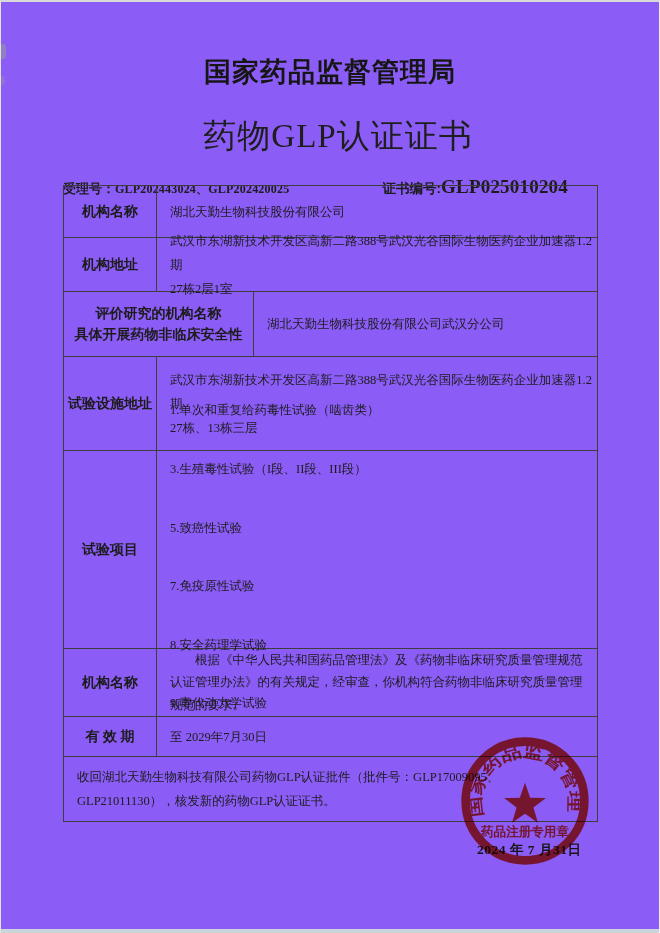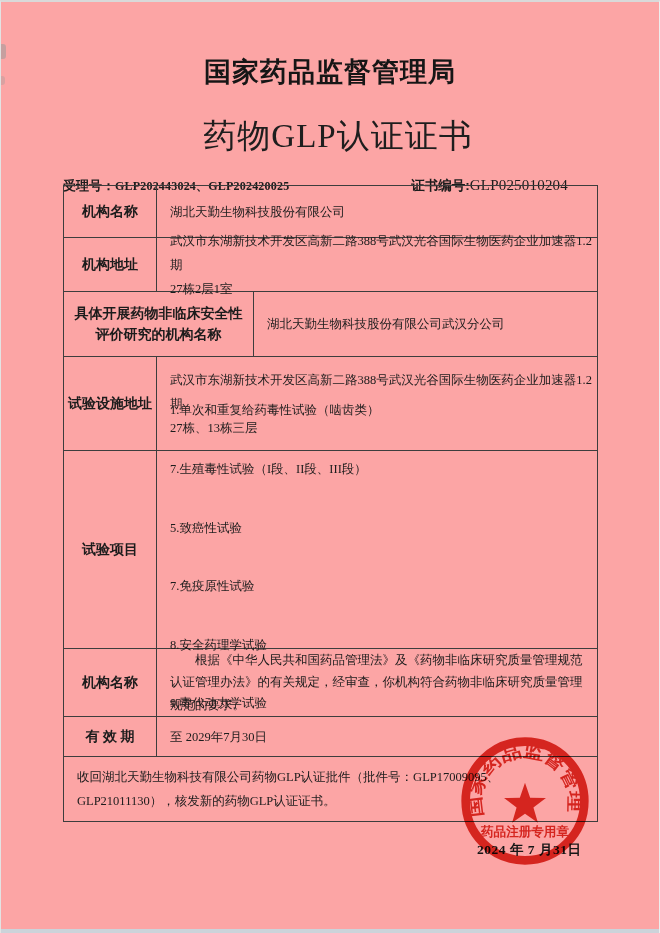--- a/index.html
+++ b/index.html
@@ -2,21 +2,21 @@
 <html><head>
 <meta charset="utf-8">
 <style>
   * { margin: 0; padding: 0; box-sizing: border-box; }
   html, body { background: #e8e8e8; }
   .page {
     position: relative;
     width: 660px;
     height: 933px;
     margin: 0 auto;
-    background: #fca5a5;
+    background: #8b5cf6;
     font-family: "Liberation Serif", "DejaVu Serif", serif;
     color: #1c1c1c;
     overflow: hidden;
     border-top: 2px solid #d9d9d9;
     border-left: 1px solid #e3e3e3;
     border-right: 1px solid #ededed;
   }
   .edge-bottom {
     position: absolute; left: 0; bottom: 0;
     width: 100%; height: 4px;
@@ -52,21 +52,21 @@
   .ref-left .lbl {
     font-family: "Liberation Sans", "DejaVu Sans", sans-serif;
     font-weight: bold; font-size: 13px;
   }
   .ref-left .num { font-size: 12px; font-weight: bold; letter-spacing: .2px; }
   .ref-right { padding-right: 30px; }
   .ref-right .lbl {
     font-family: "Liberation Sans", "DejaVu Sans", sans-serif;
     font-weight: bold; font-size: 13.5px;
   }
-  .ref-right .num { font-size: 15px; font-weight: normal; letter-spacing: .2px; }
+  .ref-right .num { font-size: 19px; font-weight: bold; letter-spacing: .2px; }
 
   .cert-table {
     position: absolute; top: 183px; left: 62px; width: 535px;
     border: 1px solid #3d3d3d;
     background: transparent;
   }
   .trow { display: flex; border-top: 1px solid #3d3d3d; }
   .trow:first-child { border-top: none; }
   .tlabel {
     width: 93px; flex: 0 0 93px;
@@ -132,38 +132,38 @@
     </div>
 
     <div class="trow r2">
       <div class="tlabel">机构地址</div>
       <div class="tvalue">武汉市东湖新技术开发区高新二路388号武汉光谷国际生物医药企业加速器1.2期
 27栋2层1室</div>
     </div>
 
     <div class="trow r3 wide-label">
       <div class="tlabel">
+        <span>评价研究的机构名称</span>
         <span>具体开展药物非临床安全性</span>
-        <span>评价研究的机构名称</span>
       </div>
       <div class="tvalue">湖北天勤生物科技股份有限公司武汉分公司</div>
     </div>
 
     <div class="trow r4">
       <div class="tlabel">试验设施地址</div>
       <div class="tvalue">武汉市东湖新技术开发区高新二路388号武汉光谷国际生物医药企业加速器1.2期
 27栋、13栋三层</div>
     </div>
 
     <div class="trow r5">
       <div class="tlabel">试验项目</div>
       <div class="tvalue">
         <ul class="items-list">
           <li>1.单次和重复给药毒性试验（啮齿类）</li>
-          <li>7.生殖毒性试验（I段、II段、III段）</li>
+          <li>3.生殖毒性试验（I段、II段、III段）</li>
           <li>5.致癌性试验</li>
           <li>7.免疫原性试验</li>
           <li>8.安全药理学试验</li>
           <li>9.毒代动力学试验</li>
         </ul>
       </div>
     </div>
 
     <div class="trow r6">
       <div class="tlabel">机构名称</div>

